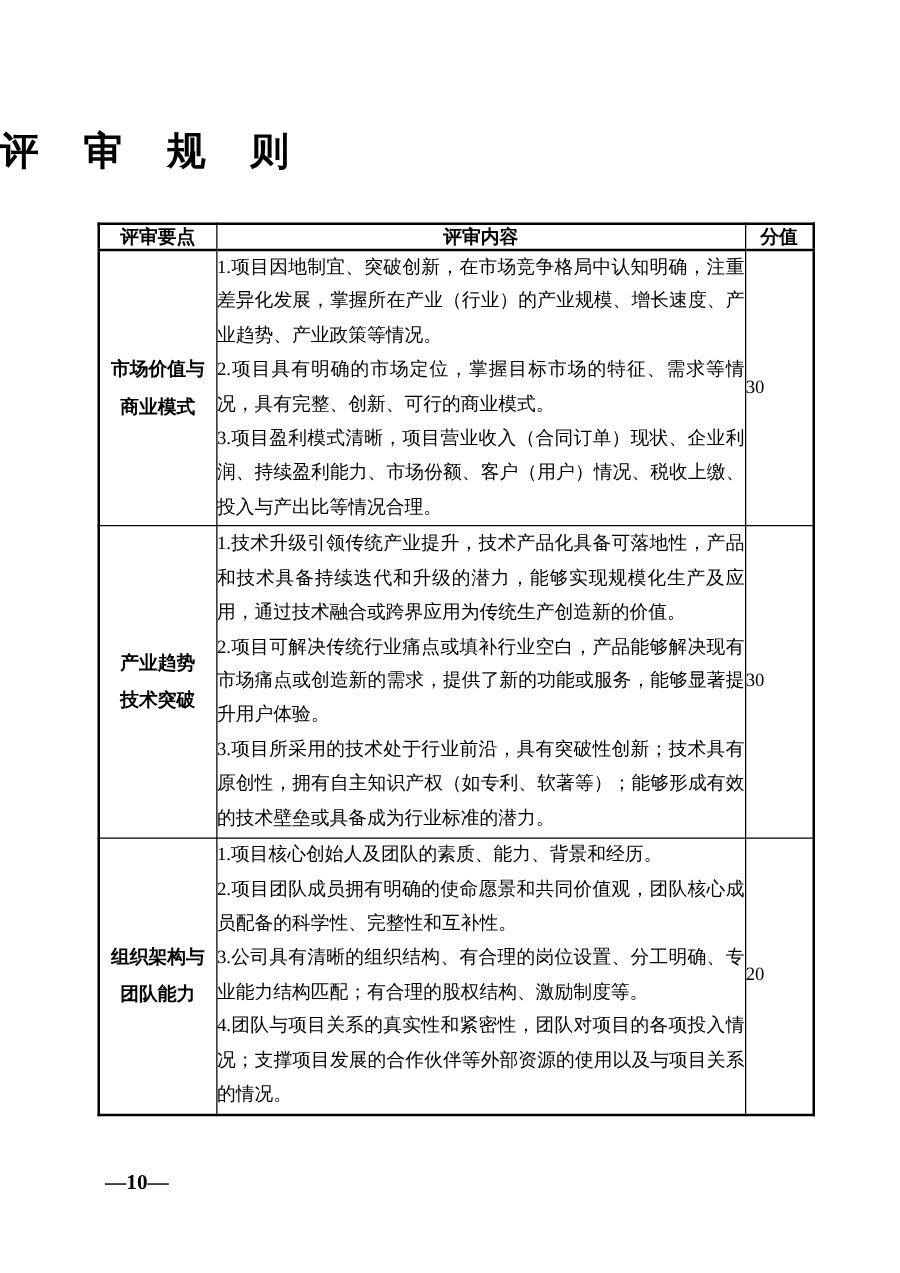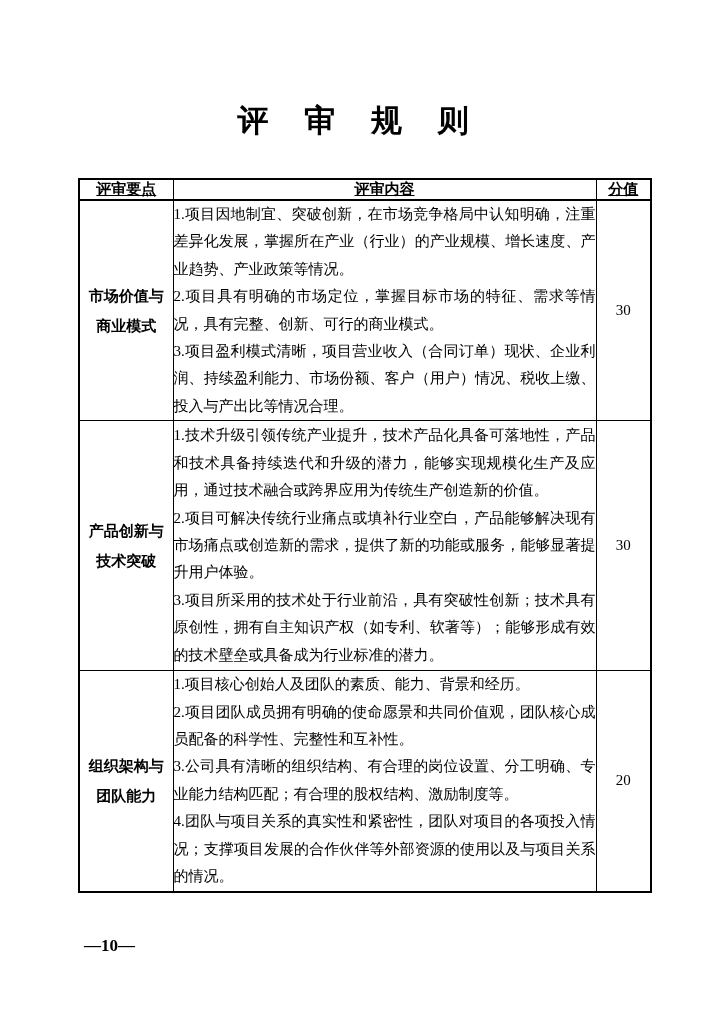--- a/index.html
+++ b/index.html
@@ -13,21 +13,20 @@
     height: 1018px;
     position: relative;
     font-family: "Liberation Serif", serif;
     color: #000000;
   }
   .doc-title {
     position: absolute;
     top: 100px;
     left: 0;
     width: 100%;
-    text-align: center;
     font-size: 31px;
     font-weight: bold;
     letter-spacing: 14px;
     font-family: "Liberation Serif", serif;
     white-space: nowrap;
   }
   table.review-table {
     position: absolute;
     left: 78px;
     top: 178px;
@@ -42,41 +41,39 @@
     padding: 0;
     vertical-align: middle;
   }
   table.review-table th {
     height: 16px;
     font-size: 15px;
     font-weight: bold;
     text-align: center;
     font-family: "Liberation Sans", sans-serif;
     border-bottom: 2px solid #000000;
-    text-decoration: underline;
   }
   col.col-category { width: 94px; }
   col.col-content  { width: 423px; }
   col.col-score    { width: 55px; }
   td.cell-category {
     text-align: center;
     font-weight: bold;
     font-size: 15px;
     line-height: 30px;
     font-family: "Liberation Sans", sans-serif;
   }
   td.cell-content {
     padding: 5px 10px 5px 11px;
     font-size: 15px;
     line-height: 27.4px;
     text-align: justify;
   }
   td.cell-content p { margin: 0; }
   td.cell-score {
-    text-align: center;
     font-size: 15px;
   }
   tr.row-1 td { height: 220px; }
   tr.row-2 td { height: 250px; }
   tr.row-3 td { height: 215px; }
   .page-number {
     position: absolute;
     left: 84px;
     top: 936px;
     font-size: 17px;
@@ -110,21 +107,21 @@
       </td>
       <td class="cell-content">
         <p>1.项目因地制宜、突破创新，在市场竞争格局中认知明确，注重差异化发展，掌握所在产业（行业）的产业规模、增长速度、产业趋势、产业政策等情况。</p>
         <p>2.项目具有明确的市场定位，掌握目标市场的特征、需求等情况，具有完整、创新、可行的商业模式。</p>
         <p>3.项目盈利模式清晰，项目营业收入（合同订单）现状、企业利润、持续盈利能力、市场份额、客户（用户）情况、税收上缴、投入与产出比等情况合理。</p>
       </td>
       <td class="cell-score">30</td>
     </tr>
     <tr class="row-2">
       <td class="cell-category">
-        <div>产品创新与</div>
+        <div>产业趋势</div>
         <div>技术突破</div>
       </td>
       <td class="cell-content">
         <p>1.技术升级引领传统产业提升，技术产品化具备可落地性，产品和技术具备持续迭代和升级的潜力，能够实现规模化生产及应用，通过技术融合或跨界应用为传统生产创造新的价值。</p>
         <p>2.项目可解决传统行业痛点或填补行业空白，产品能够解决现有市场痛点或创造新的需求，提供了新的功能或服务，能够显著提升用户体验。</p>
         <p>3.项目所采用的技术处于行业前沿，具有突破性创新；技术具有原创性，拥有自主知识产权（如专利、软著等）；能够形成有效的技术壁垒或具备成为行业标准的潜力。</p>
       </td>
       <td class="cell-score">30</td>
     </tr>
     <tr class="row-3">

